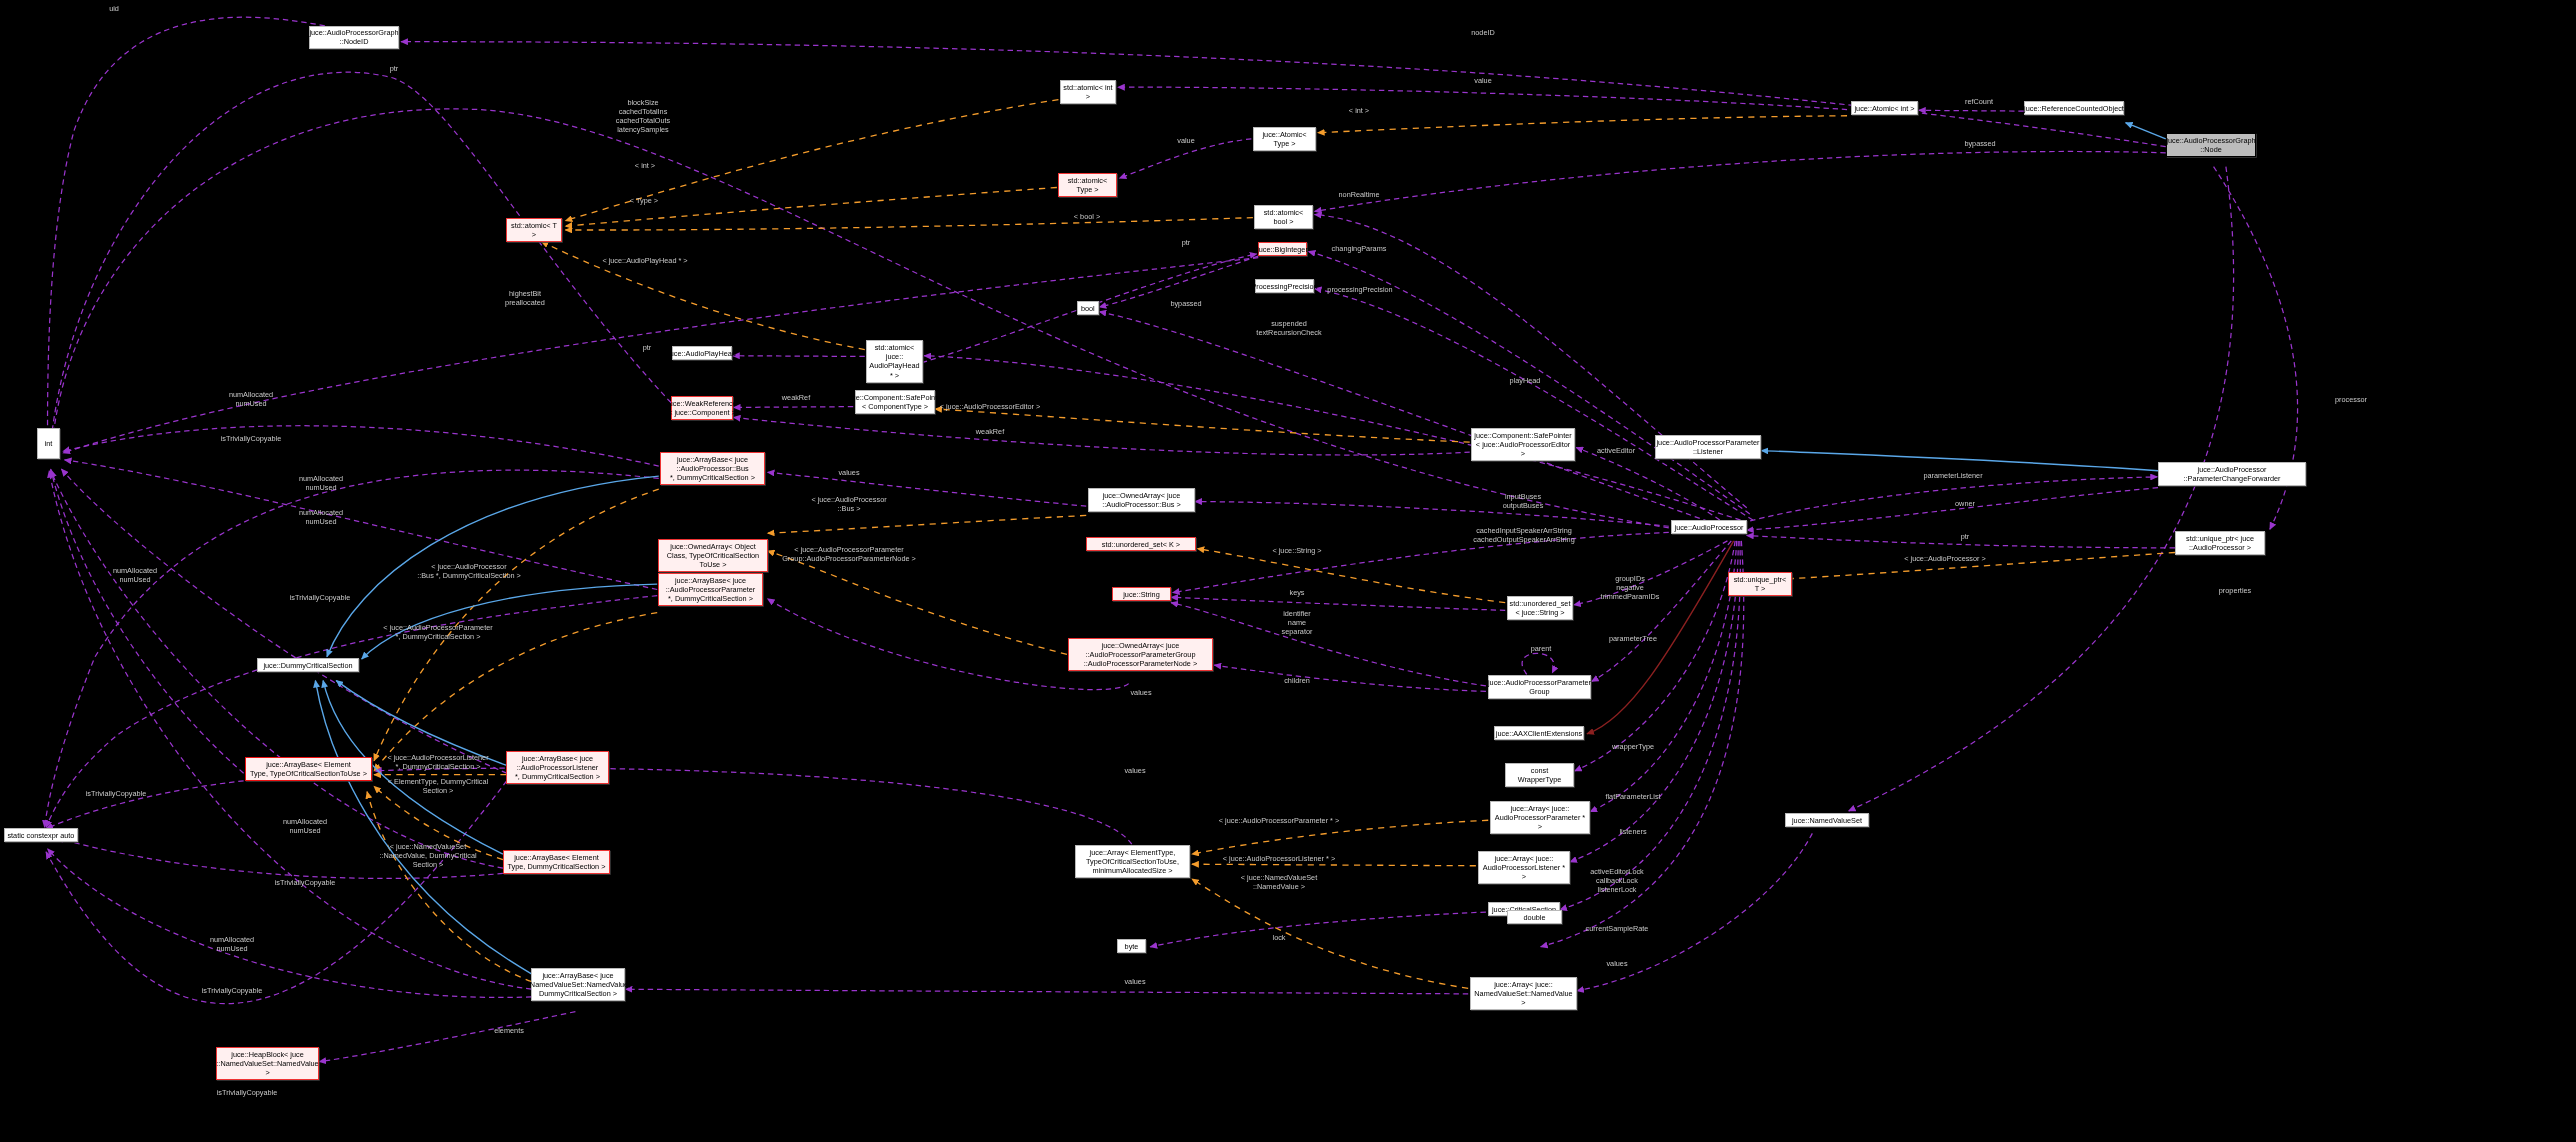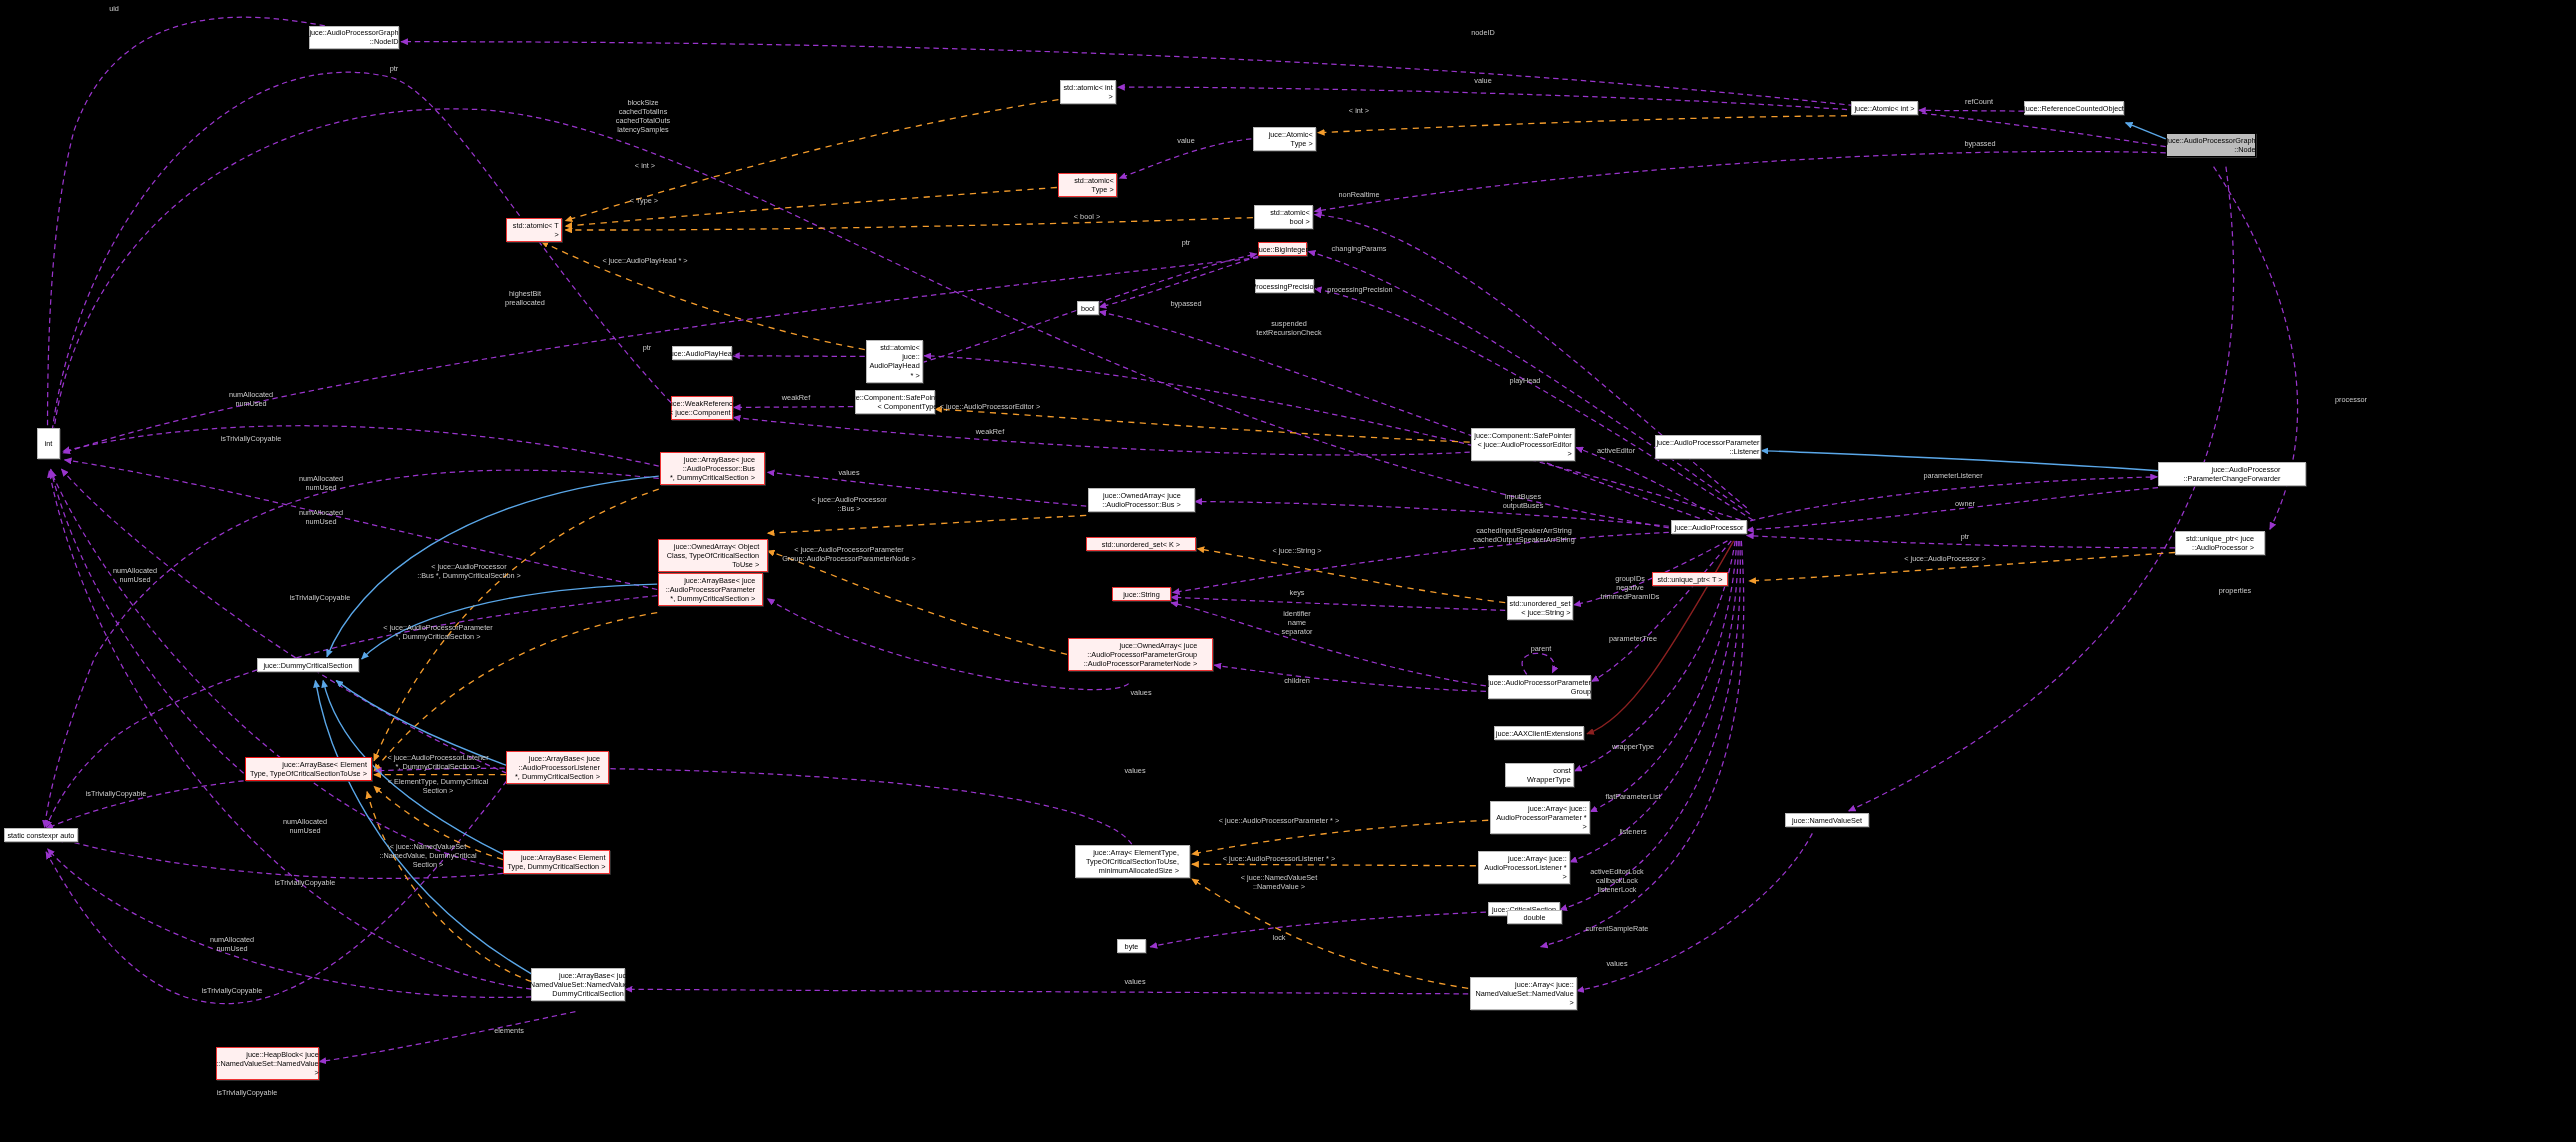--- a/index.html
+++ b/index.html
@@ -1,20 +1,20 @@
 <!DOCTYPE html>
 <html style="font-size:12.4px"><head>
 <meta charset="utf-8">
 <style>
   html,body{margin:0;padding:0;background:#000;}
   #canvas{position:relative;width:2576px;height:1142px;background:#000;overflow:hidden;
           font-family:"Liberation Sans",sans-serif;}
   #edges{position:absolute;left:0;top:0;width:2576px;height:1142px;}
   .n{position:absolute;background:#fff;border:0.8px solid #b9b9b9;color:#000;
-     font-size:7.3px;line-height:1.3;text-align:right;white-space:pre-line;
+     font-size:7.3px;line-height:1.3;text-align:center;white-space:pre-line;
      padding:1.5px 2.3px;box-sizing:border-box;display:flex;align-items:center;justify-content:center;
      box-shadow:0.8px 0.8px 0 #3a3a3a;}
   .n.red{border:1.2px solid #ee3333;background:#fff0f0;}
   .n.redstrong{border:1.9px solid #ee1111;background:#fff0f0;}
   .n.main{background:#bcbcbc;border:0.8px solid #000;}
   .lb{position:absolute;color:#c9c9c9;font-size:7.3px;line-height:1.22;text-align:center;
       white-space:pre-line;transform:translateX(-50%);}
 </style>
 </head>
 <body>
@@ -150,21 +150,21 @@
 &lt; juce::Component &gt;</div>
 <div class="n" style="left:855px;top:390px;width:80px">juce::Component::SafePointer
 &lt; ComponentType &gt;</div>
 <div class="n" style="left:1471px;top:428px;width:104px">juce::Component::SafePointer
 &lt; juce::AudioProcessorEditor &gt;</div>
 <div class="n" style="left:1655px;top:435px;width:106px">juce::AudioProcessorParameter
 ::Listener</div>
 <div class="n" style="left:1671px;top:520px;width:76px">juce::AudioProcessor</div>
 <div class="n" style="left:2158px;top:462px;width:148px">juce::AudioProcessor
 ::ParameterChangeForwarder</div>
-<div class="n red" style="left:1652px;top:572px;width:76px">std::unique_ptr&lt; T &gt;</div>
+<div class="n red" style="left:1728px;top:572px;width:64px">std::unique_ptr&lt; T &gt;</div>
 <div class="n" style="left:2175px;top:531px;width:90px">std::unique_ptr&lt; juce
 ::AudioProcessor &gt;</div>
 <div class="n" style="left:1785px;top:813px;width:84px">juce::NamedValueSet</div>
 <div class="n red" style="left:660px;top:452px;width:105px">juce::ArrayBase&lt; juce
 ::AudioProcessor::Bus
  *, DummyCriticalSection &gt;</div>
 <div class="n red" style="left:658px;top:539px;width:110px">juce::OwnedArray&lt; Object
 Class, TypeOfCriticalSection
 ToUse &gt;</div>
 <div class="n red" style="left:658px;top:573px;width:105px">juce::ArrayBase&lt; juce

